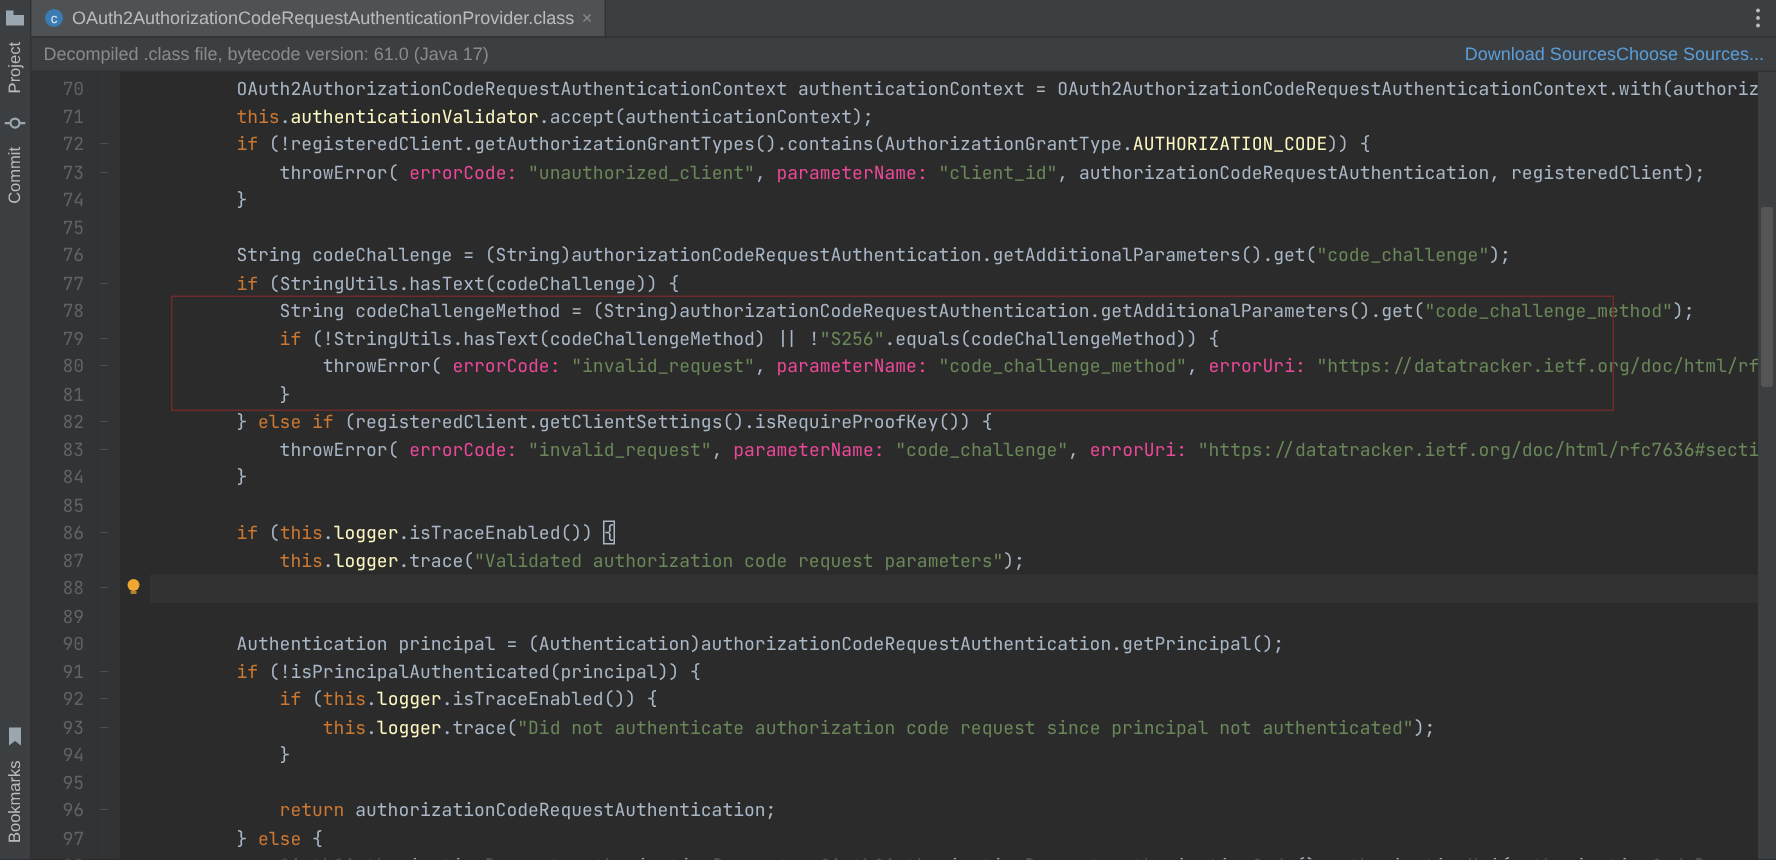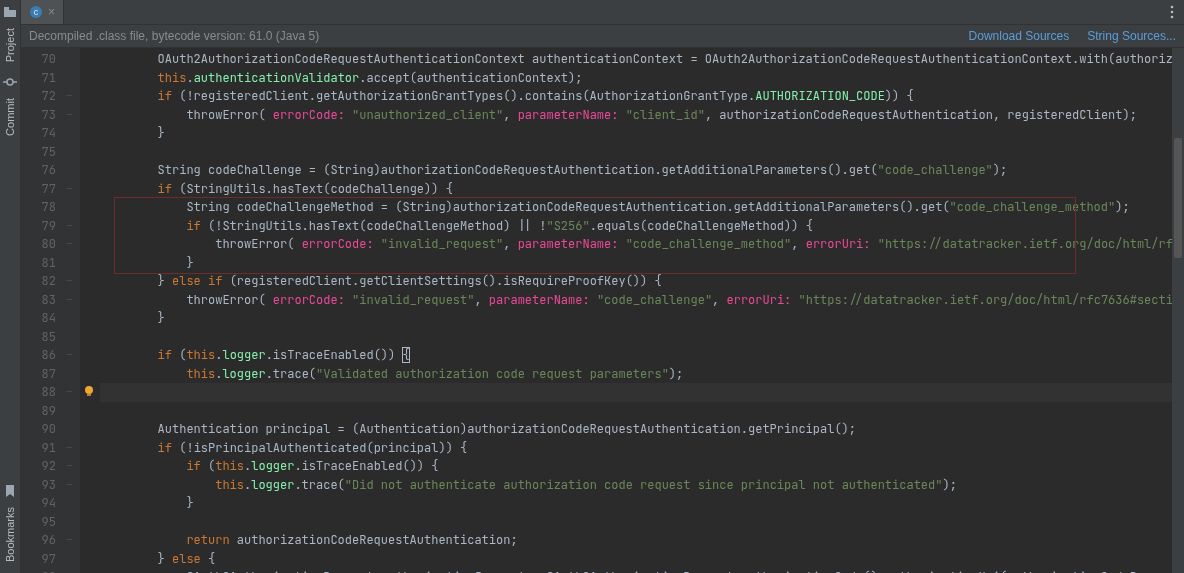--- a/index.html
+++ b/index.html
@@ -92,21 +92,21 @@
     display: flex;
     align-items: center;
     padding: 0 8px;
     font-size: 12px;
     color: #8a8a8a;
     border-bottom: 1px solid #323232;
   }
   .banner .right-links {
     margin-left: auto;
     display: flex;
-    gap: 18px;
+    gap: 0;
   }
   .banner .right-links span {
     color: #5b9dd9;
     cursor: pointer;
   }
   .code-area {
     flex: 1;
     display: flex;
     min-height: 0;
     position: relative;
@@ -156,21 +156,21 @@
     line-height: 18.5px;
     white-space: pre;
     overflow: hidden;
     color: #a9b7c6;
     position: relative;
   }
   .code-text .line { height: 18.5px; }
   .kw { color: #cc7832; }
   .str { color: #6a8759; }
   .fi { }
-  .pc { color: #86efac; }
+  .pc { color: #fef9c3; }
   .cparam { color: #ec4899; }
   .itc { font-style: italic; color: #a9b7c6; }
   .highlight-box {
     position: absolute;
     border: 1px solid #6e2b2b;
     pointer-events: none;
   }
   .cursor-line-bg {
     position: absolute;
     left: 0; right: 0; height: 18.5px;
@@ -225,37 +225,38 @@
 
   <div class="main-area">
     <div class="tab-row">
       <div class="tab">
         <span class="file-icon">
           <svg viewBox="0 0 14 14">
               <circle cx="7" cy="7" r="6" fill="#3b7cb4"></circle>
               <text x="7" y="10" text-anchor="middle" font-size="9" fill="#e8e8e8" font-family="Arial">c</text>
             </svg>
         </span>
+        <span>OAuth2AuthorizationCodeRequestAuthenticationProvider.class</span>
         <span class="close-x">×</span>
       </div>
       <div class="spacer"></div>
       <div class="kebab">
         <svg width="4" height="14" viewBox="0 0 4 14">
             <circle cx="2" cy="2" r="1.3" fill="#bbbbbb"></circle>
             <circle cx="2" cy="7" r="1.3" fill="#bbbbbb"></circle>
             <circle cx="2" cy="12" r="1.3" fill="#bbbbbb"></circle>
           </svg>
       </div>
     </div>
 
     <div class="banner">
-      <span>Decompiled .class file, bytecode version: 61.0 (Java 5)</span>
+      <span>Decompiled .class file, bytecode version: 61.0 (Java 17)</span>
       <div class="right-links">
         <span>Download Sources</span>
-        <span>String Sources...</span>
+        <span>Choose Sources...</span>
       </div>
     </div>
 
     <div class="code-area">
       <div class="gutter-ln" id="gutter-ln">70
 71
 72
 73
 74
 75

